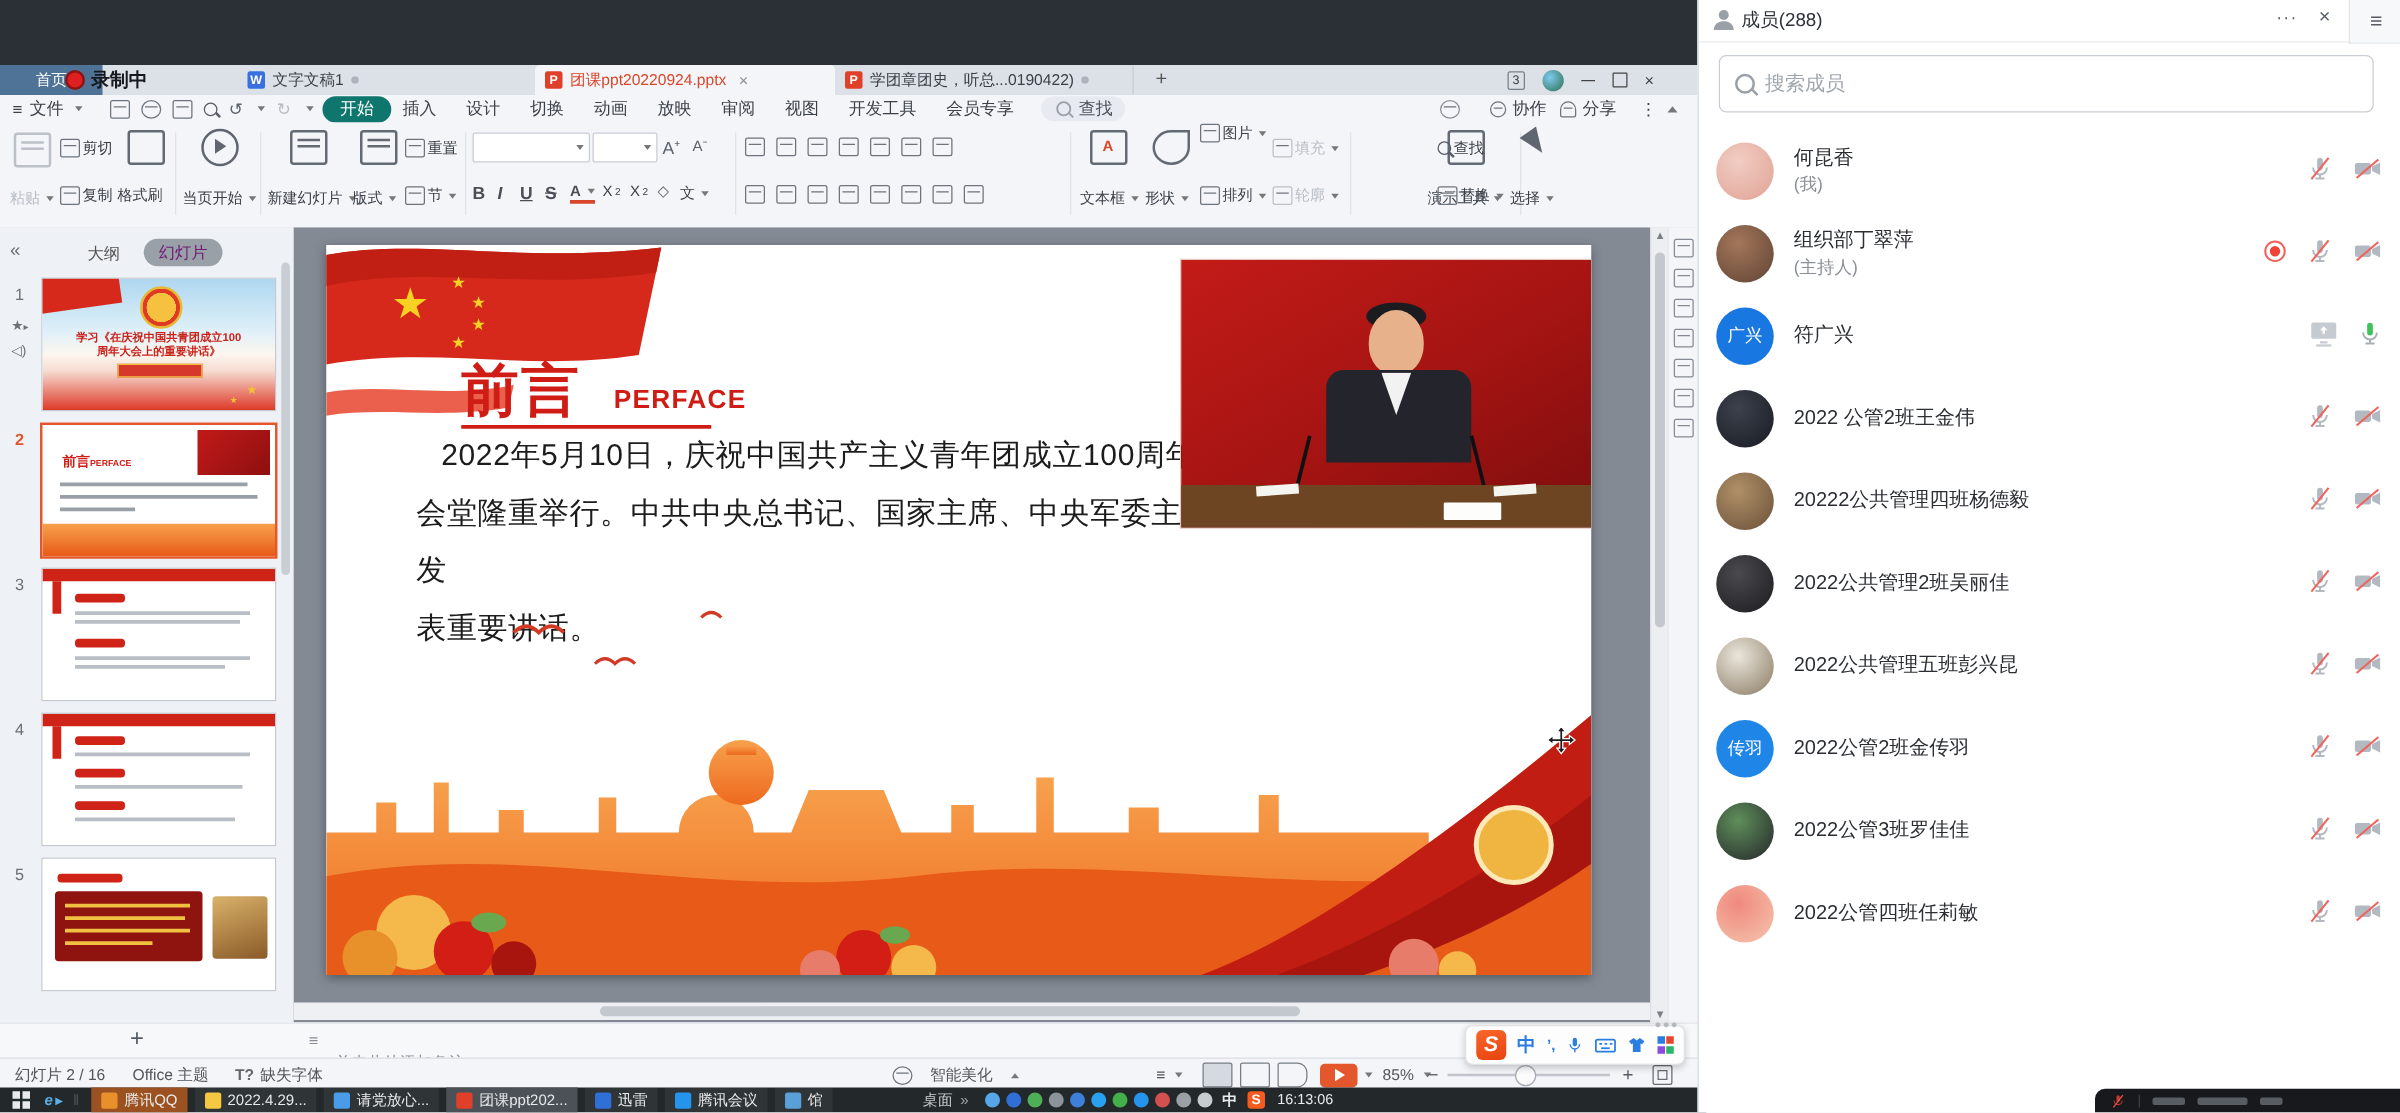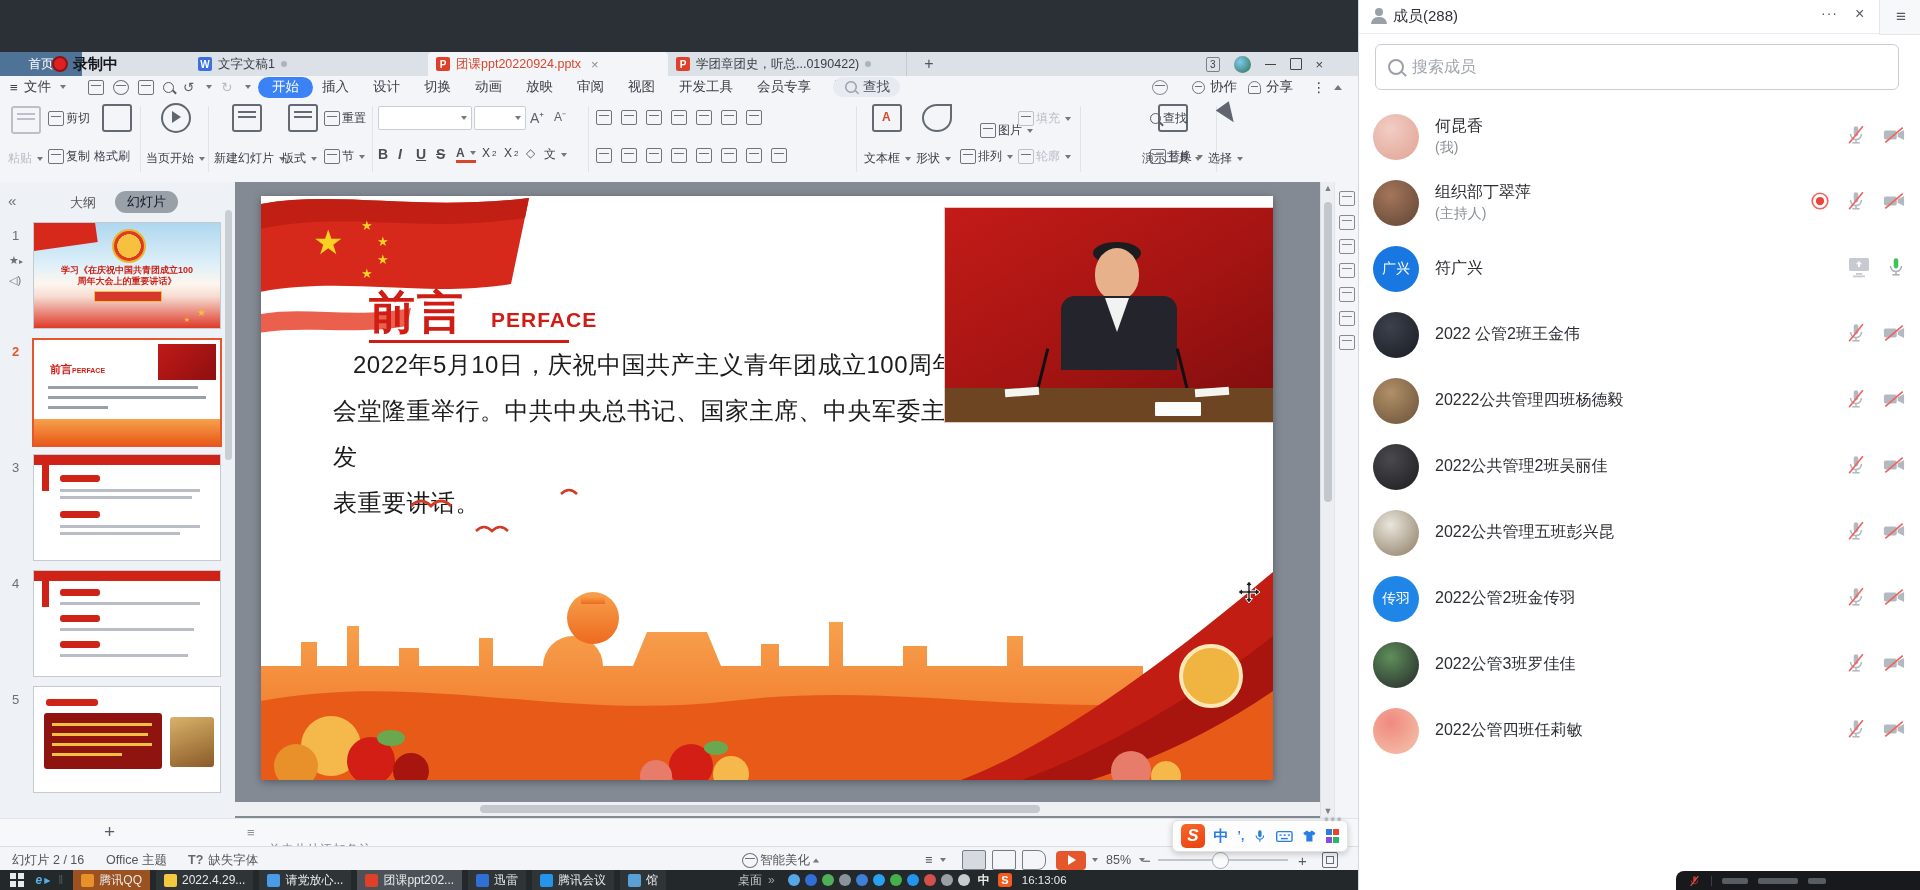--- a/index.html
+++ b/index.html
@@ -27,21 +27,21 @@
           justify-content:center;color:#555;font-size:16px;}
   .winctl{position:absolute;top:3px;height:18px;display:flex;align-items:center;gap:14px;color:#444;}
   .badge3{border:1px solid #7a8088;border-radius:2px;font-size:10px;padding:0 3px;height:13px;line-height:13px;color:#3a3f46;}
   .avatar-mini{width:17px;height:17px;border-radius:50%;background:radial-gradient(circle at 35% 35%,#7fc9ee,#2d6f4e);}
   .ctl-glyph{font-size:13px;color:#444;}
   .ctl-box{width:10px;height:10px;border:1.5px solid #444;border-radius:1px;}
   .ctl-min{width:11px;height:0;border-top:1.5px solid #444;}
   
   #menurow{position:absolute;left:0;top:76px;width:1358px;height:22px;background:#f3f5f9;font-size:13.5px;color:#3c4149;}
   #menurow .item{position:absolute;top:0;height:22px;display:flex;align-items:center;}
-  .pill-start{background:#3b82f6;color:#fff;border-radius:11px;padding:0 14px;height:21px;display:flex;align-items:center;}
+  .pill-start{background:#0f766e;color:#fff;border-radius:11px;padding:0 14px;height:21px;display:flex;align-items:center;}
   .pill-find{background:#e7eaf0;border-radius:11px;padding:0 10px;height:20px;display:flex;align-items:center;gap:4px;color:#4a4f57;}
   .car{display:inline-block;width:0;height:0;border-left:3.5px solid transparent;border-right:3.5px solid transparent;
        border-top:4.5px solid #777;margin-left:3px;}
   .car-up{display:inline-block;width:0;height:0;border-left:4px solid transparent;border-right:4px solid transparent;
        border-bottom:5px solid #777;}
   .gi{display:inline-block;width:14px;height:13px;border:1.5px solid #6d747e;border-radius:2px;position:relative;}
   .gi::after{content:"";position:absolute;left:2px;right:2px;top:4px;border-top:1.5px solid #6d747e;}
   .gi.round{border-radius:50%;}
   .lens{display:inline-block;width:9px;height:9px;border:1.5px solid #565c66;border-radius:50%;position:relative;}
   .lens::after{content:"";position:absolute;width:5px;height:1.5px;background:#565c66;transform:rotate(45deg);right:-4px;bottom:-1px;}
@@ -58,21 +58,21 @@
       border-top:6px solid transparent;border-bottom:6px solid transparent;}
   .combo{position:absolute;height:22px;border:1px solid #c9cdd5;background:#fff;border-radius:2px;}
   .combo .car{position:absolute;right:4px;top:9px;}
   .fmt{font-weight:bold;color:#4a4f57;}
   .grayed{color:#b8bdc5;}
   .gicons{display:flex;gap:9px;align-items:center;}
   
   #content{position:absolute;left:0;top:182px;width:1358px;height:636px;}
   #thumbs{position:absolute;left:0;top:0;width:235px;height:636px;background:#eef1f5;border-right:1px solid #d8dce2;}
   .tp-head{position:absolute;left:0;top:8px;width:235px;height:26px;font-size:13px;color:#555;}
-  .pill-slides{background:#9aa0a8;color:#0f172a;border-radius:12px;padding:2px 12px;}
+  .pill-slides{background:#9aa0a8;color:#701a75;border-radius:12px;padding:2px 12px;}
   .thumb{position:absolute;left:33px;width:186px;height:105px;background:#fff;border:1px solid #c5cad1;overflow:hidden;}
   .thumb.sel{border:2px solid #e4572c;left:32px;width:186px;}
   .tnum{position:absolute;left:12px;font-size:13px;color:#6b7076;}
   .tnum.sel{color:#e4572c;font-weight:bold;}
   .tside{position:absolute;left:9px;color:#6b7076;font-size:11px;}
   .vscroll-p{position:absolute;right:3px;top:28px;width:7px;height:250px;background:#c9cdd4;border-radius:4px;}
   
   .t1-sky{position:absolute;inset:0;background:linear-gradient(180deg,#aed7ef 0%,#dff0f9 40%,#fdf6ee 58%,#f6dcd2 70%,#de3a28 100%);}
   .t1-flag{position:absolute;left:-8px;top:-6px;width:70px;height:30px;background:#d6291c;transform:rotate(-8deg);}
   .t1-emblem{position:absolute;left:78px;top:6px;width:30px;height:30px;border-radius:50%;
@@ -388,21 +388,21 @@
         </span>
     </div>
     <div class="grp" style="left:916px;width:42px;">
       <span class="big round" style="left:6px;top:6px;border-radius:50% 0 50% 50%;"></span>
       <span class="lbl" style="left:0;top:52px;">
           <span>形状</span>
           <span class="car"></span>
         </span>
     </div>
     <div class="grp" style="left:960px;width:54px;">
-      <span class="lbl" style="left:0;top:24px;margin-left:20px;">
+      <span class="lbl" style="left:0;top:0;">
           <span class="gi"></span>
           <span>图片</span>
           <span class="car"></span>
         </span>
       <span class="lbl" style="left:0;top:50px;">
           <span class="gi"></span>
           <span>排列</span>
           <span class="car"></span>
         </span>
     </div>
@@ -617,21 +617,21 @@
     <span style="position:absolute;left:268px;top:22px;">单击此处添加备注</span>
   </div>
 
   <div id="statusbar">
     <span class="sb-item" style="left:12px;">幻灯片 2 / 16</span>
     <span class="sb-item" style="left:106px;">Office 主题</span>
     <span class="sb-item" style="left:188px;">
       <span style="font-weight:bold;color:#666;">T?</span>
       <span>缺失字体</span>
     </span>
-    <span class="sb-item" style="left:742px;gap:2px;">
+    <span class="sb-item" style="left:714px;gap:14px;">
       <span class="gi round"></span>
       <span>智能美化</span>
         <span class="car-up" style="transform:scale(.8);"></span>
     </span>
     <span class="sb-item" style="left:925px;">≡<span class="car"></span></span>
     <span class="sb-item" style="left:962px;">
         <span class="viewbox sel"></span>
       </span>
     <span class="sb-item" style="left:992px;">
         <span class="viewbox"></span>

